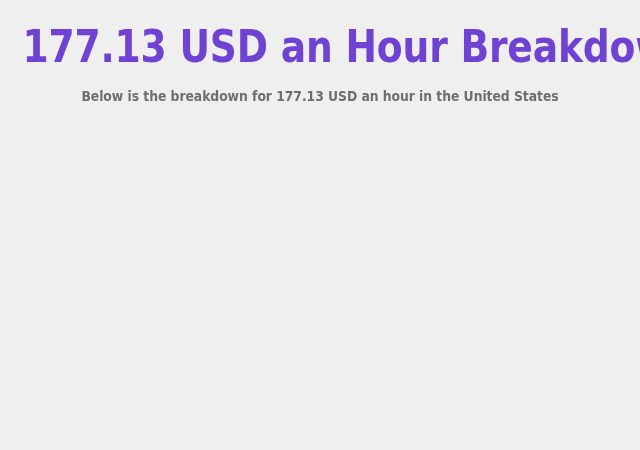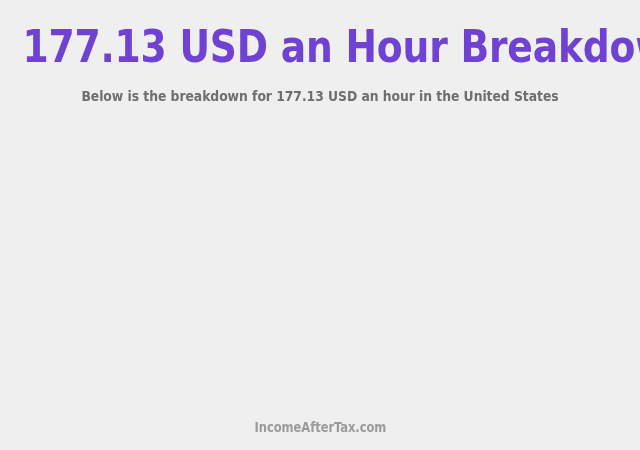--- a/index.html
+++ b/index.html
@@ -94,17 +94,14 @@
 
 <div class="page">
 
   <div class="header-block">
     <h1 class="page-title">177.13 USD an Hour Breakdown</h1>
     <p class="page-subtitle">Below is the breakdown for 177.13 USD an hour in the United States</p>
   </div>
 
   <div class="content-area"></div>
 
-  <div class="footer-block">
-    <span class="site-credit">IncomeAfterTax.com</span>
-  </div>
 
 </div>
 
 </body></html>

